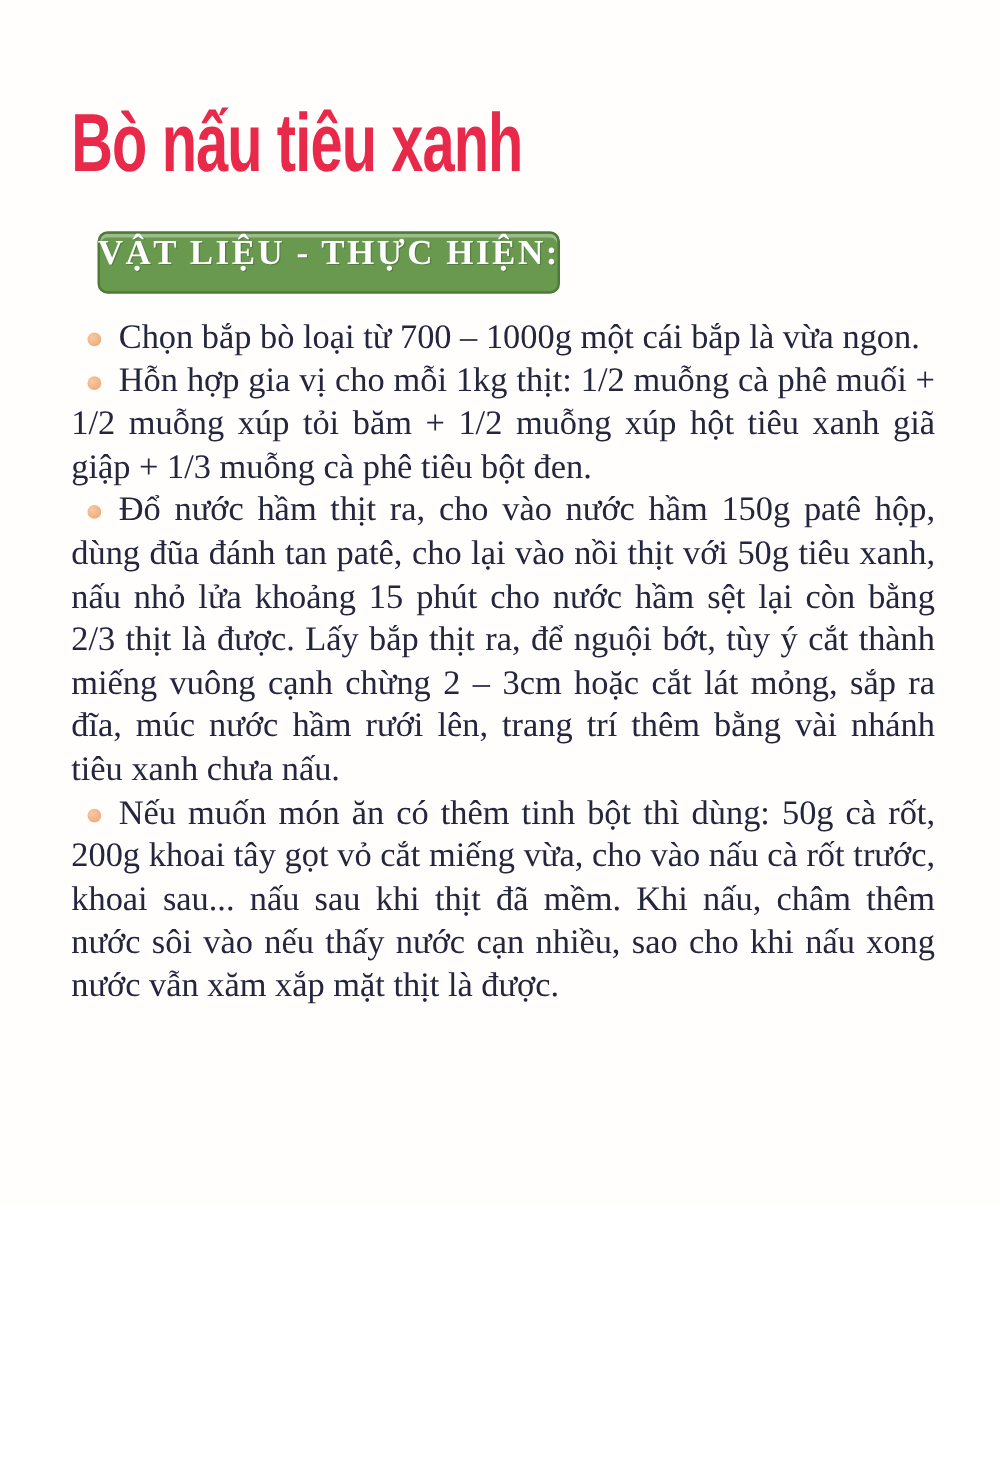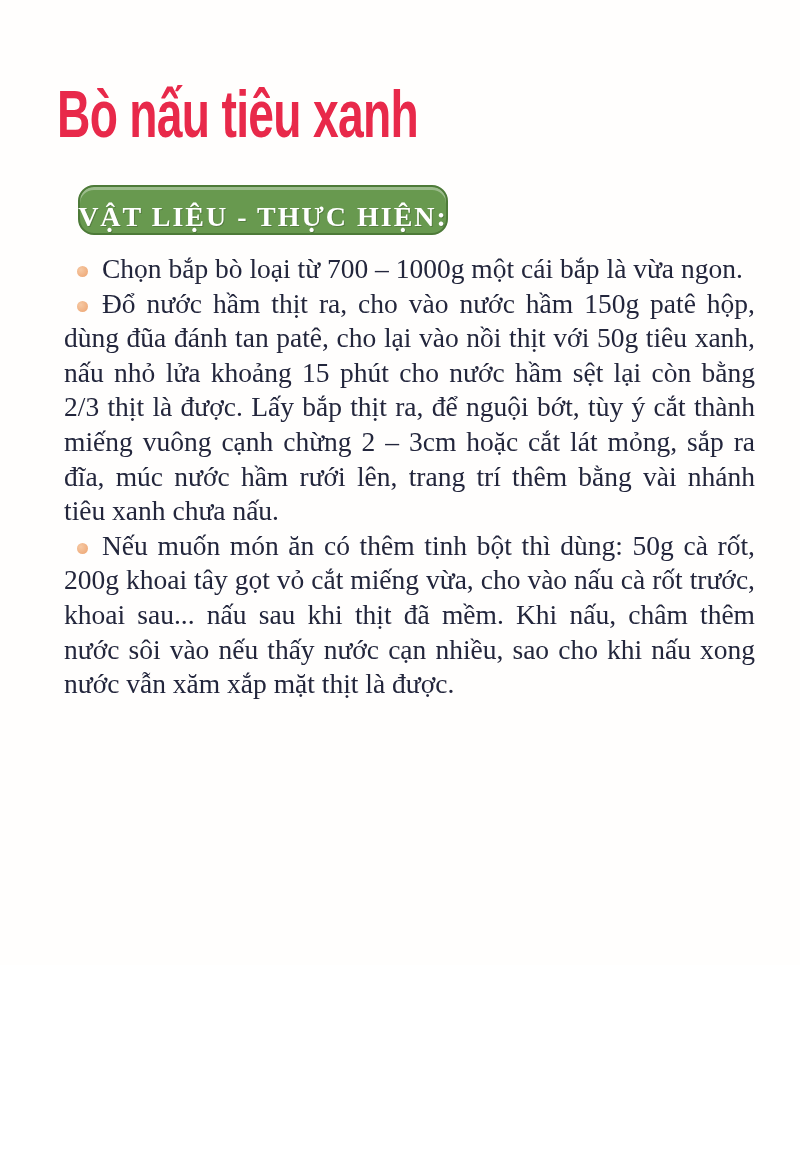--- a/index.html
+++ b/index.html
@@ -27,44 +27,43 @@
     white-space: nowrap;
   }
   .section-badge {
     position: absolute;
     left: 78px;
     top: 185px;
     width: 370px;
     height: 50px;
     background: #68994f;
     border: 2px solid #4d7a38;
-    border-radius: 16px;
+    border-radius: 8px;
     box-shadow: inset 0 3px 0 rgba(255,255,255,0.35);
     display: flex;
-    align-items: flex-end;
+    align-items: flex-start;
     justify-content: center;
   }
   .section-badge span {
     color: #ffffff;
     font-family: "Liberation Serif", serif;
     font-weight: 700;
     font-size: 28px;
     letter-spacing: 2px;
     white-space: nowrap;
     text-shadow: 1px 1px 0 rgba(0,0,0,0.18);
   }
   .body-text {
     position: absolute;
     left: 57px;
     top: 252px;
     width: 691px;
     color: #23263c;
     font-size: 27.5px;
     line-height: 34.6px;
-    margin-left: 7px;
   }
   .body-text p {
     text-align: justify;
     text-indent: 13px;
   }
   .bullet {
     display: inline-block;
     width: 11px;
     height: 11px;
     border-radius: 50%;
@@ -92,20 +91,23 @@
 
   <div class="section-badge">
     <span>VẬT LIỆU - THỰC HIỆN:</span>
   </div>
 
   <div class="body-text">
     <p>
       <span class="bullet"></span><span>Chọn bắp bò loại từ 700 – 1000g một cái bắp là vừa ngon.</span>
     </p>
     <p>
+      <span class="bullet"></span><span>Hỗn hợp gia vị cho mỗi 1kg thịt: 1/2 muỗng cà phê muối + 1/2 muỗng xúp tỏi băm + 1/2 muỗng xúp hột tiêu xanh giã giập + 1/3 muỗng cà phê tiêu bột đen.</span>
+    </p>
+    <p>
       <span class="bullet"></span><span>Đổ nước hầm thịt ra, cho vào nước hầm 150g patê hộp, dùng đũa đánh tan patê, cho lại vào nồi thịt với 50g tiêu xanh, nấu nhỏ lửa khoảng 15 phút cho nước hầm sệt lại còn bằng 2/3 thịt là được. Lấy bắp thịt ra, để nguội bớt, tùy ý cắt thành miếng vuông cạnh chừng 2 – 3cm hoặc cắt lát mỏng, sắp ra đĩa, múc nước hầm rưới lên, trang trí thêm bằng vài nhánh tiêu xanh chưa nấu.</span>
     </p>
     <p>
       <span class="bullet"></span><span>Nếu muốn món ăn có thêm tinh bột thì dùng: 50g cà rốt, 200g khoai tây gọt vỏ cắt miếng vừa, cho vào nấu cà rốt trước, khoai sau... nấu sau khi thịt đã mềm. Khi nấu, châm thêm nước sôi vào nếu thấy nước cạn nhiều, sao cho khi nấu xong nước vẫn xăm xắp mặt thịt là được.</span>
     </p>
   </div>
 
   <div class="page-number">8</div>
 
 </div>

